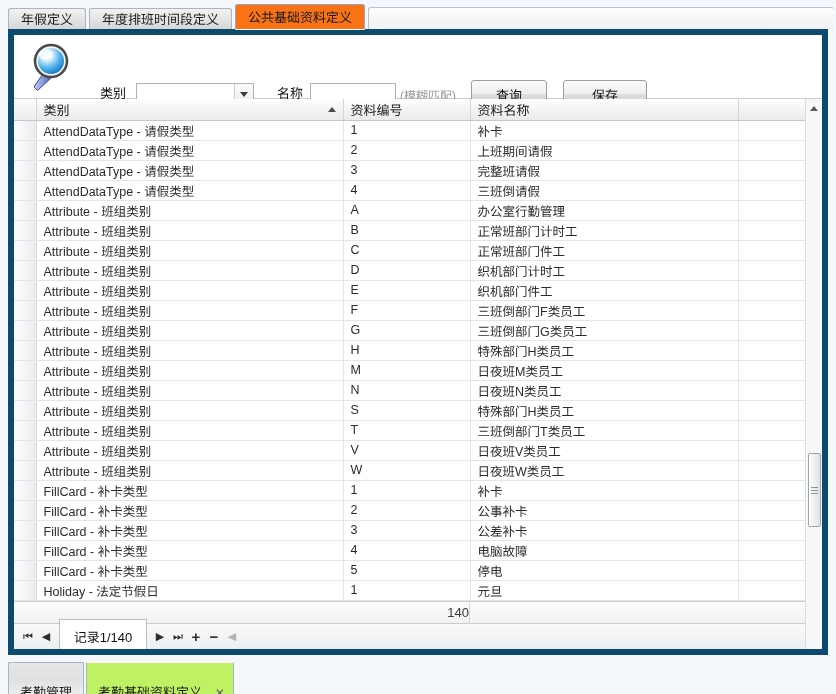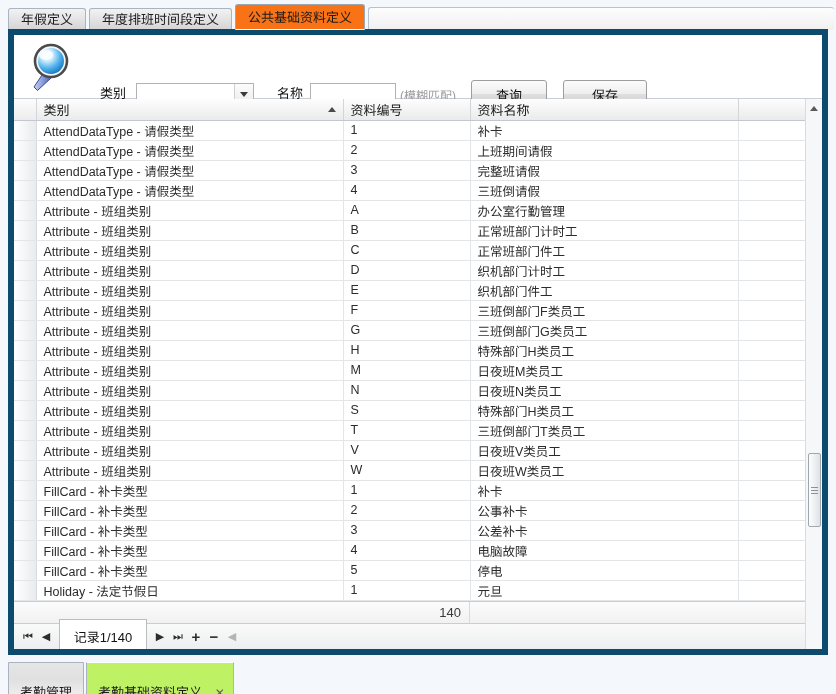--- a/index.html
+++ b/index.html
@@ -259,21 +259,20 @@
   }
   .sum-spacer-a { width: 22px; height: 100%; }
   .sum-spacer-b { width: 307px; height: 100%; }
   .sum-code {
     width: 127px; height: 100%;
     box-sizing: border-box;
     border-right: 1px solid #d6dade;
     display: flex;
     align-items: center;
     justify-content: flex-end;
-    padding-right: 8px;
     font-size: 13px;
     color: #3a3a3a;
     text-align: right;
   }
   .sum-rest { flex: 1; }
 
   
   .navbar {
     position: absolute;
     left: 0; right: 0; bottom: 0;

